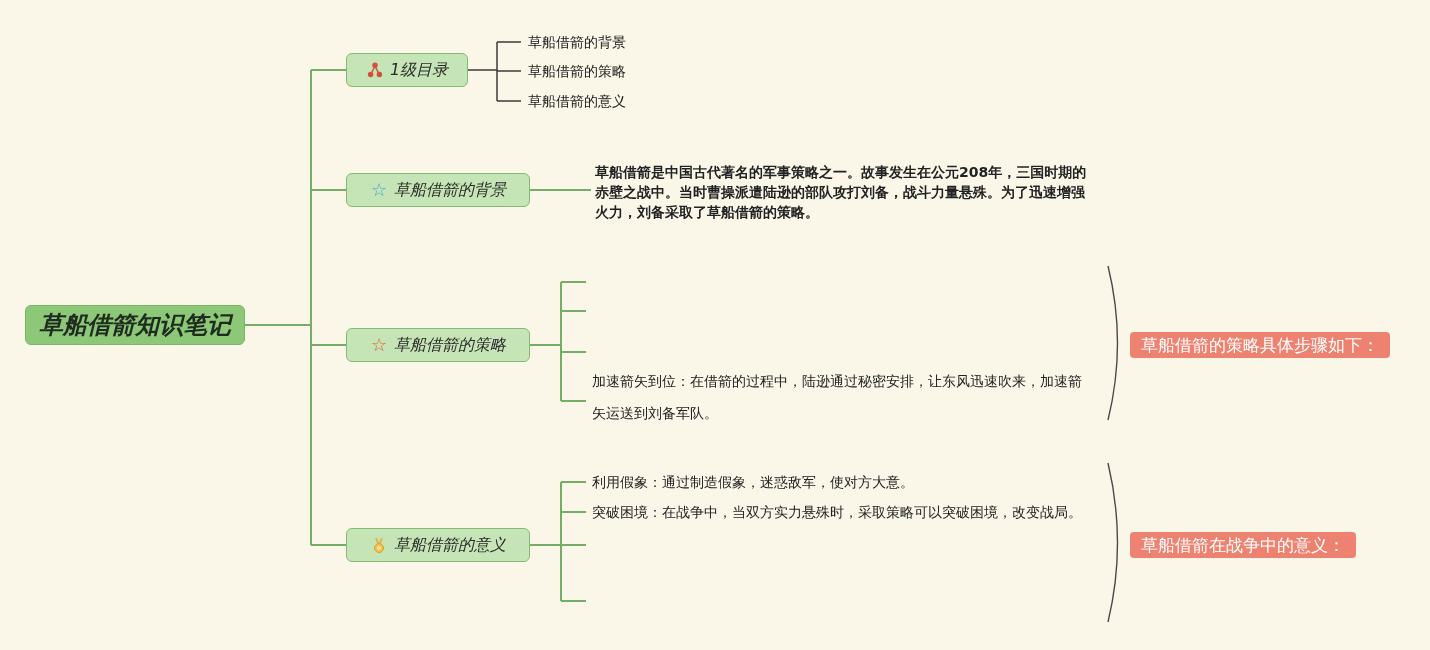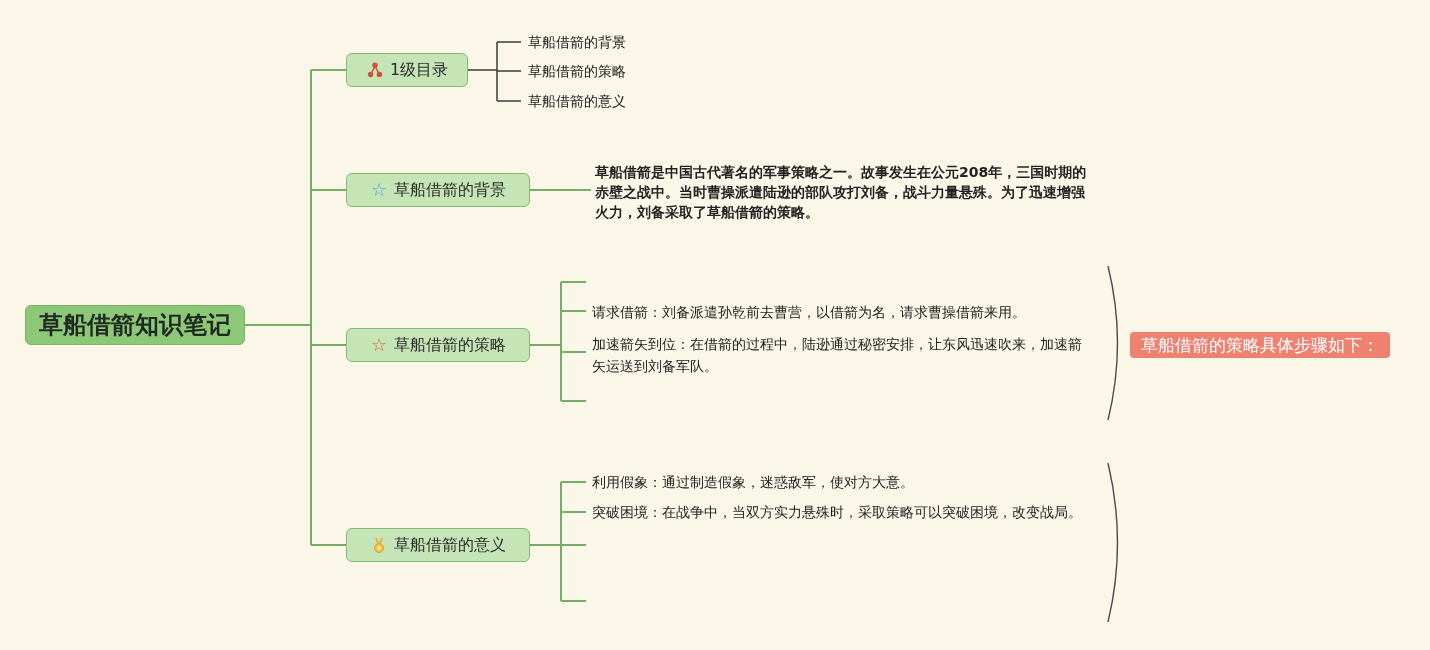--- a/index.html
+++ b/index.html
@@ -3,21 +3,21 @@
 <meta charset="utf-8">
 <style>
   html,body{margin:0;padding:0;}
   .canvas{
     position:relative;width:1430px;height:650px;background:#faf7e9;
     font-family:"DejaVu Sans","Liberation Sans",sans-serif;overflow:hidden;
   }
   svg.links{position:absolute;left:0;top:0;width:1430px;height:650px;}
   .node{
     position:absolute;display:flex;align-items:center;justify-content:center;
-    gap:6px;border-radius:6px;box-sizing:border-box;cursor:default;
+    gap:6px;border-radius:6px;box-sizing:border-box;cursor:default;font-style:italic;
   }
   .root{
     left:25px;top:305px;width:220px;height:40px;
     background:#8cc878;border:1px solid #79b565;
     font-size:24px;font-weight:bold;color:#1e2b1e;
   }
   .branch{
     background:#c6e5b6;border:1px solid #84bb74;
     height:34px;font-size:16px;color:#2b2b2b;
   }
@@ -25,21 +25,21 @@
   .b2{left:346px;top:173px;width:184px;}
   .b3{left:346px;top:328px;width:184px;}
   .b4{left:346px;top:528px;width:184px;}
   .icon{display:inline-flex;align-items:center;justify-content:center;width:18px;height:18px;line-height:1;}
   .star-blue{color:#4ba0dc;font-size:18px;}
   .star-red{color:#e15a3c;font-size:18px;}
   .child{
     position:absolute;font-size:14px;color:#222;white-space:nowrap;line-height:17px;
   }
   .para{white-space:normal;width:500px;line-height:20px;font-weight:bold;}
-  .wrap2{white-space:normal;width:496px;line-height:22px;}
+  .wrap2{white-space:normal;width:496px;line-height:32px;margin-top:32px;}
   .callout{
     position:absolute;background:#ee8270;color:#ffffff;font-size:17px;
     padding:5px 11px;border-radius:4px;white-space:nowrap;line-height:16px;
   }
 </style>
 </head>
 <body>
 
 <div class="canvas">
 
@@ -103,30 +103,30 @@
   <div class="node branch b2">
     <span class="icon star-blue">☆</span>
     <span>草船借箭的背景</span>
   </div>
   <div class="child para" style="left:595px;top:162px">草船借箭是中国古代著名的军事策略之一。故事发生在公元208年，三国时期的赤壁之战中。当时曹操派遣陆逊的部队攻打刘备，战斗力量悬殊。为了迅速增强火力，刘备采取了草船借箭的策略。</div>
 
   <div class="node branch b3">
     <span class="icon star-red">☆</span>
     <span>草船借箭的策略</span>
   </div>
-  <div class="child" style="left:592px;top:304px">请求借箭：刘备派遣孙乾前去曹营，以借箭为名，请求曹操借箭来用。</div>
   <div class="child wrap2" style="left:592px;top:333px">加速箭矢到位：在借箭的过程中，陆逊通过秘密安排，让东风迅速吹来，加速箭矢运送到刘备军队。</div>
   <div class="callout" style="left:1130px;top:332px">草船借箭的策略具体步骤如下：</div>
 
   <div class="node branch b4">
     <span class="icon">
       <svg width="16" height="17" viewBox="0 0 16 17">
         <path d="M5 1 L7 6 M11 1 L9 6" stroke="#e8b23a" stroke-width="2" fill="none"></path>
         <circle cx="8" cy="11" r="4.5" fill="#f2c14e" stroke="#d9a32c" stroke-width="1"></circle>
         <circle cx="8" cy="11" r="2" fill="#fae09a"></circle>
       </svg>
     </span>
     <span>草船借箭的意义</span>
   </div>
   <div class="child" style="left:592px;top:474px">利用假象：通过制造假象，迷惑敌军，使对方大意。</div>
   <div class="child" style="left:592px;top:504px">突破困境：在战争中，当双方实力悬殊时，采取策略可以突破困境，改变战局。</div>
+  <div class="callout" style="left:1130px;top:532px">草船借箭在战争中的意义：</div>
 
 </div>
 
 </body></html>

